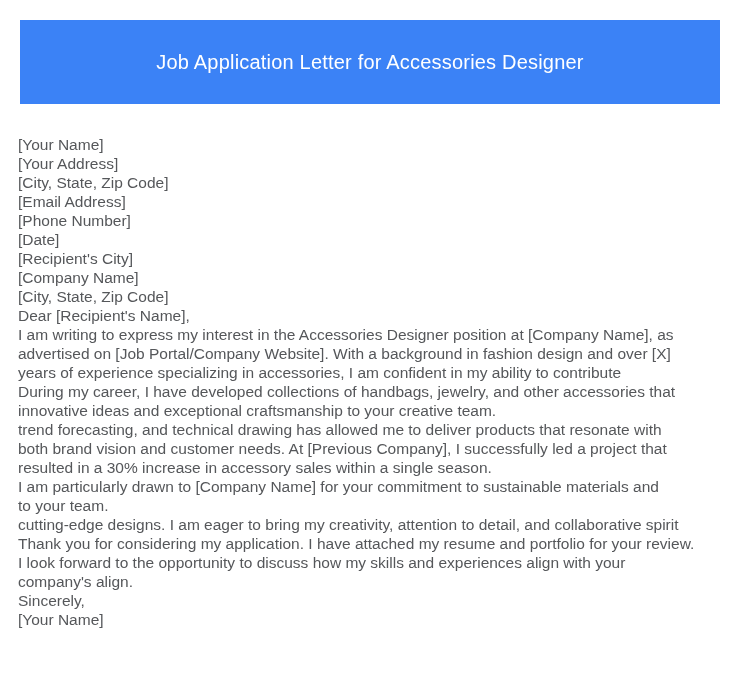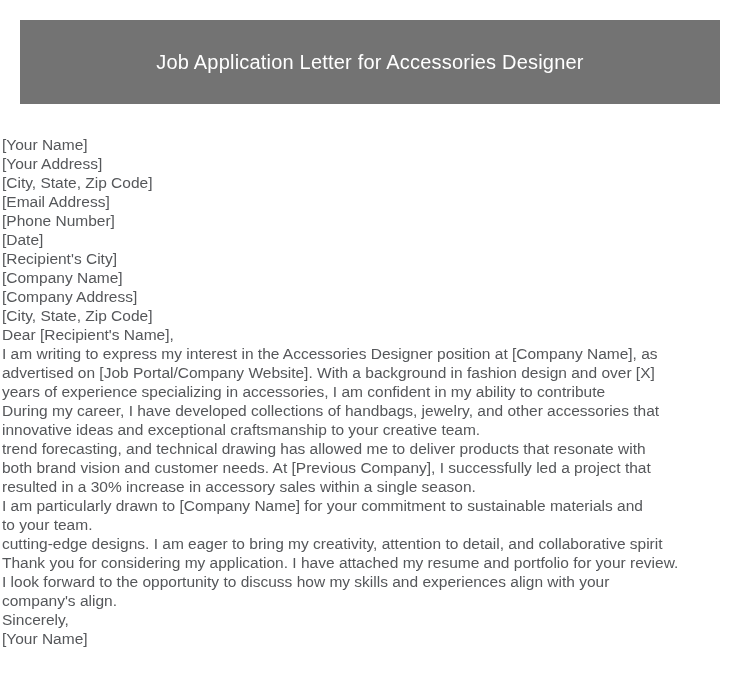--- a/index.html
+++ b/index.html
@@ -17,47 +17,46 @@
     align-items: center;
     justify-content: center;
   }
   .banner h1 {
     font-size: 20px;
     font-weight: 500;
     letter-spacing: 0.2px;
   }
   .letter {
     margin-top: 31px;
-    padding-left: 2px;
+    padding-left: 18px;
     padding-right: 10px;
   }
   .letter-line {
     font-size: 15.5px;
     line-height: 19px;
     white-space: nowrap;
   }
 </style>
 </head>
 <body style="background: rgb(255, 255, 255);">
 
-<header class="banner" style="background: #737373; color: rgb(255, 255, 255);">
+<header class="banner" style="background: #3b82f6; color: rgb(255, 255, 255);">
   <h1>Job Application Letter for Accessories Designer</h1>
 </header>
 
 <main class="letter" style="color: rgb(85, 87, 90);">
   <div>
       <div class="letter-line">[Your Name]</div>
       <div class="letter-line">[Your Address]</div>
       <div class="letter-line">[City, State, Zip Code]</div>
       <div class="letter-line">[Email Address]</div>
       <div class="letter-line">[Phone Number]</div>
       <div class="letter-line">[Date]</div>
       <div class="letter-line">[Recipient's City]</div>
       <div class="letter-line">[Company Name]</div>
-      <div class="letter-line">[Company Address]</div>
       <div class="letter-line">[City, State, Zip Code]</div>
       <div class="letter-line">Dear [Recipient's Name],</div>
       <div class="letter-line">I am writing to express my interest in the Accessories Designer position at [Company Name], as</div>
       <div class="letter-line">advertised on [Job Portal/Company Website]. With a background in fashion design and over [X]</div>
       <div class="letter-line">years of experience specializing in accessories, I am confident in my ability to contribute</div>
       <div class="letter-line">During my career, I have developed collections of handbags, jewelry, and other accessories that</div>
       <div class="letter-line">innovative ideas and exceptional craftsmanship to your creative team.</div>
       <div class="letter-line">trend forecasting, and technical drawing has allowed me to deliver products that resonate with</div>
       <div class="letter-line">both brand vision and customer needs. At [Previous Company], I successfully led a project that</div>
       <div class="letter-line">resulted in a 30% increase in accessory sales within a single season.</div>

